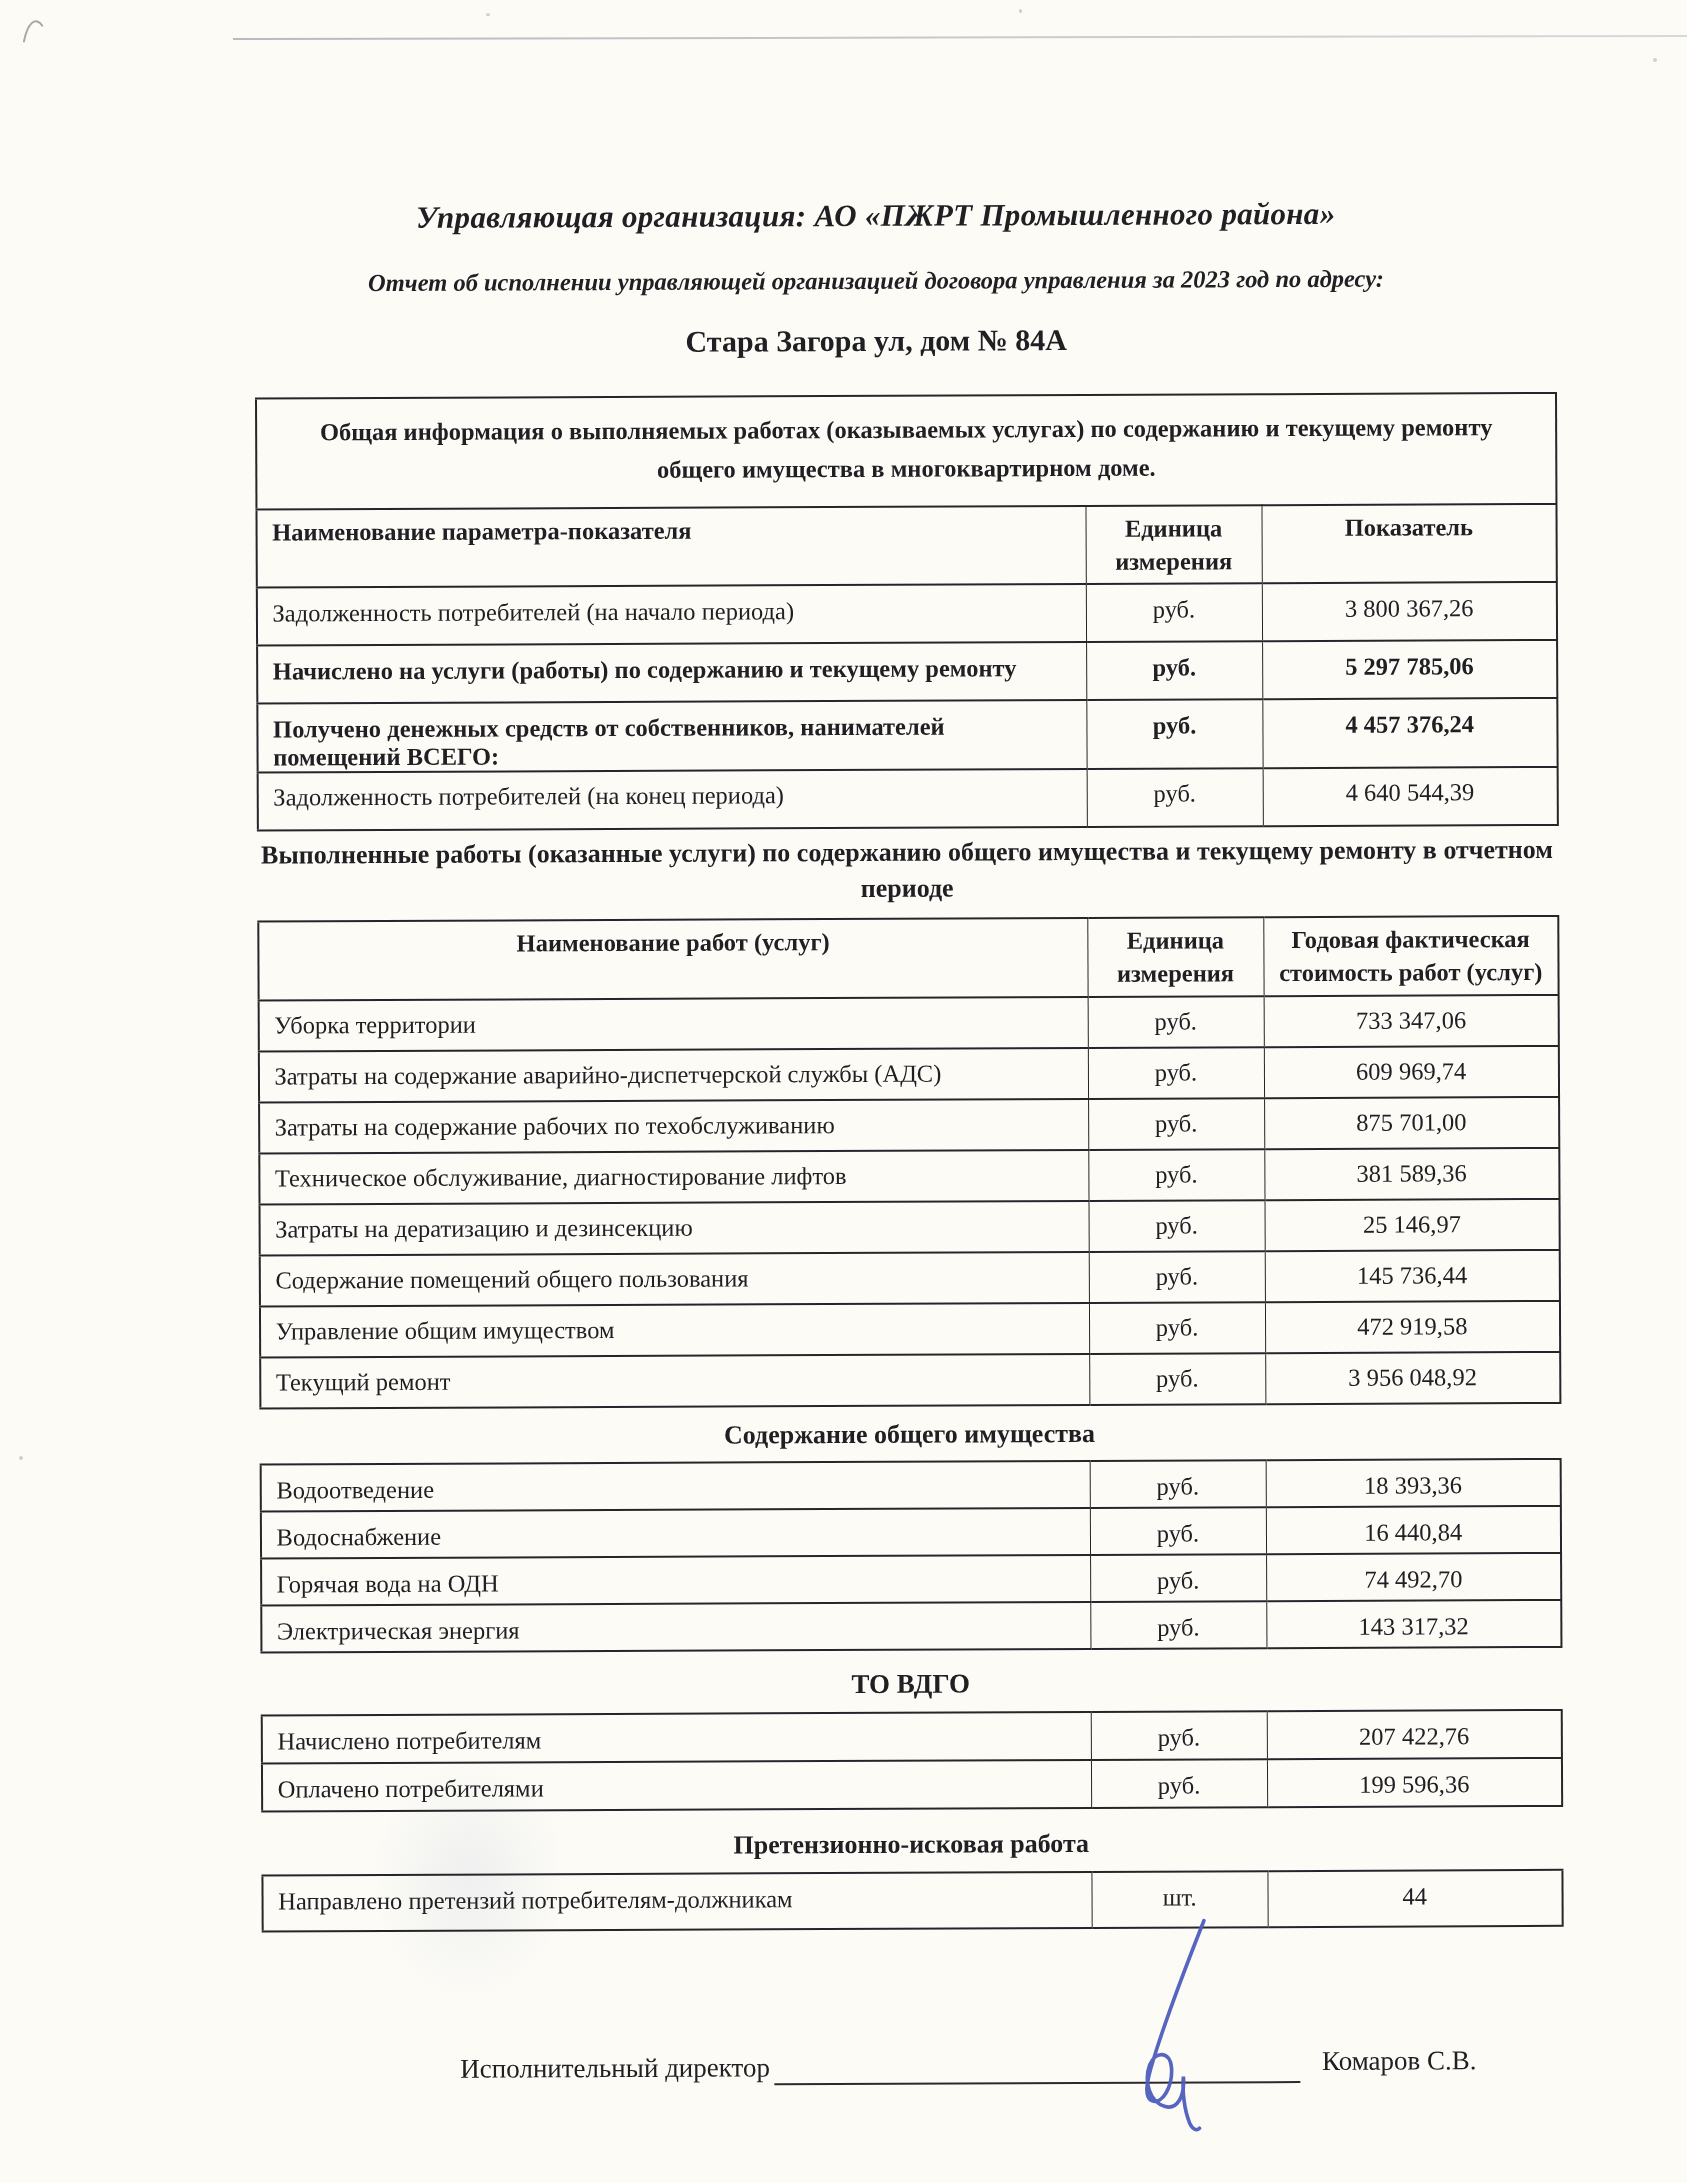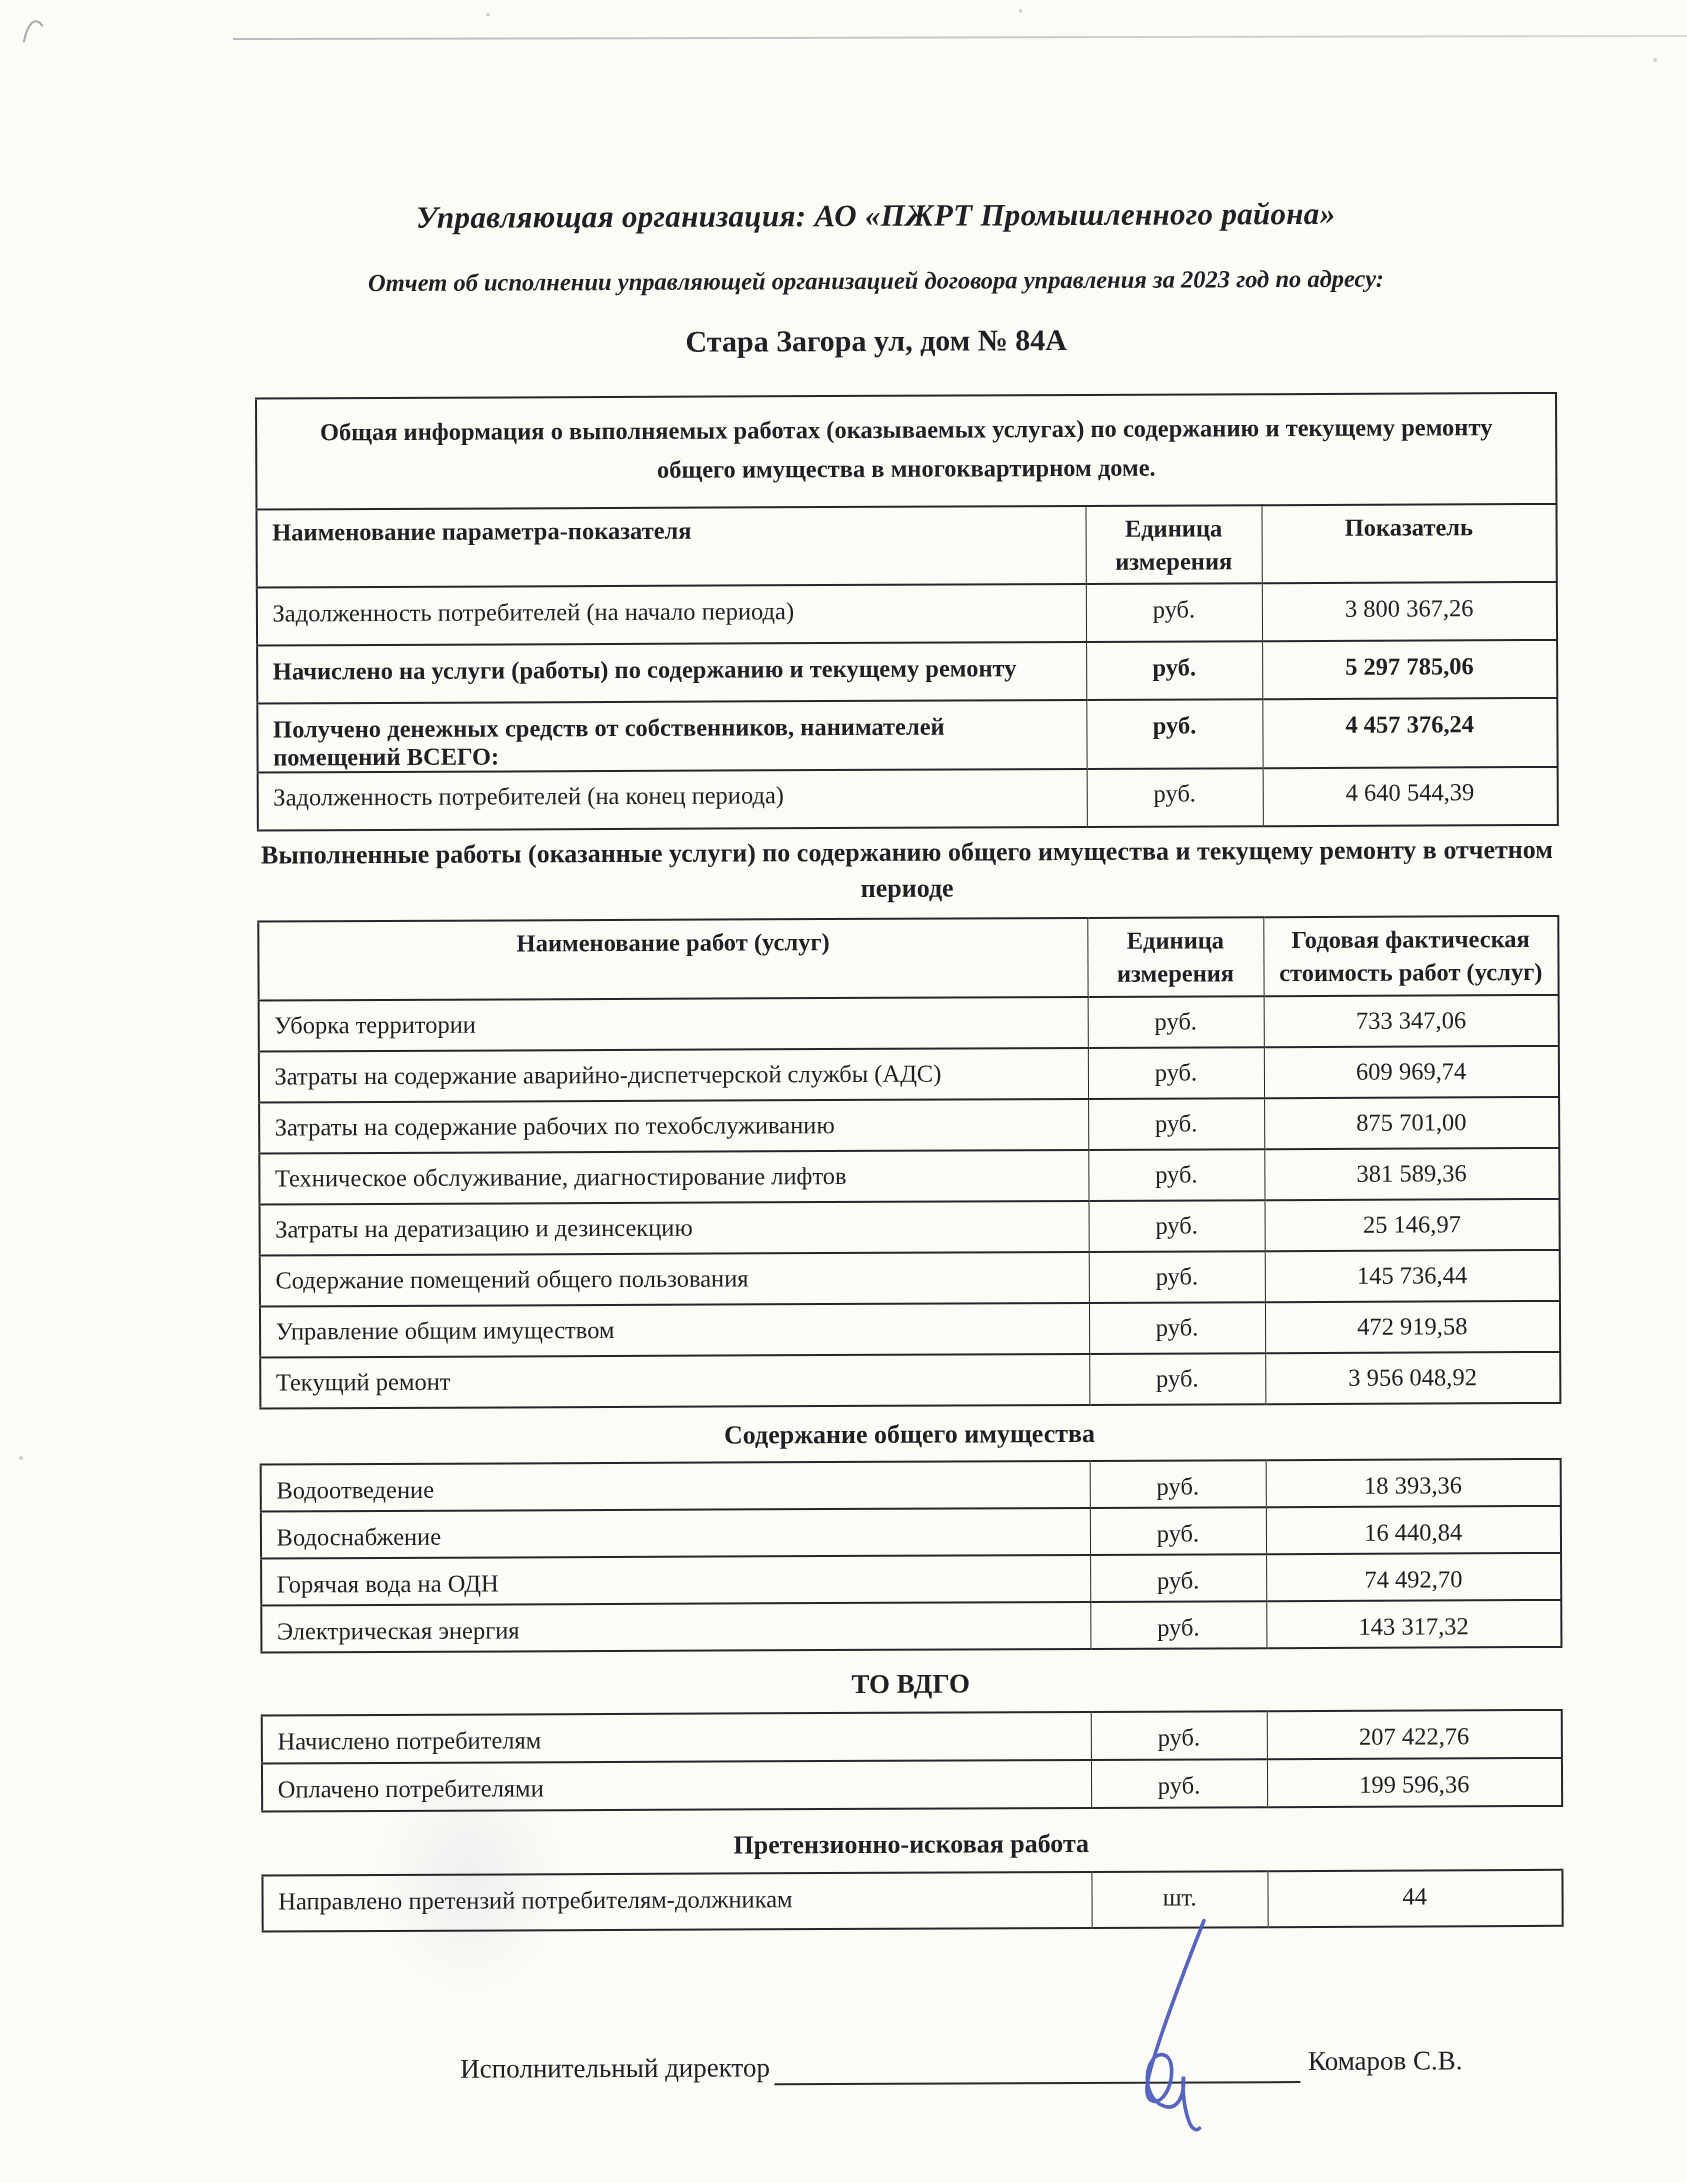--- a/index.html
+++ b/index.html
@@ -48,21 +48,21 @@
   .s2{margin-top:6.6px;margin-bottom:10.6px;}
   .s3{margin-top:10.6px;margin-bottom:4px;padding-bottom:4px;}
   .s4{margin-top:14.6px;margin-bottom:9.3px;font-size:27px;}
   .s5{margin-top:17px;margin-bottom:9.3px;}
 
   
   .sig-row{display:flex;align-items:flex-end;margin:118px 0 0 453px;font-size:27px;}
   .sig-role{white-space:nowrap;padding-bottom:1.3px;}
   .sig-line{position:relative;width:526px;height:9.3px;margin-left:4px;border-bottom:2.6px solid #2a2a2e;}
   .sig-line svg{position:absolute;right:56px;bottom:-52px;overflow:visible;}
-  .sig-name{white-space:nowrap;margin-left:8px;padding-bottom:5.3px;}
+  .sig-name{white-space:nowrap;margin-left:22px;padding-bottom:5.3px;}
 </style>
 </head>
 <body>
 
 <div class="page">
 
   <div class="scan-topline"></div>
   <svg class="scan-hook" width="46" height="40" viewBox="0 0 70 60">
     <path d="M6,46 C12,16 24,8 34,22" stroke="#8a8d92" stroke-width="3" fill="none" stroke-linecap="round"></path>
   </svg>

